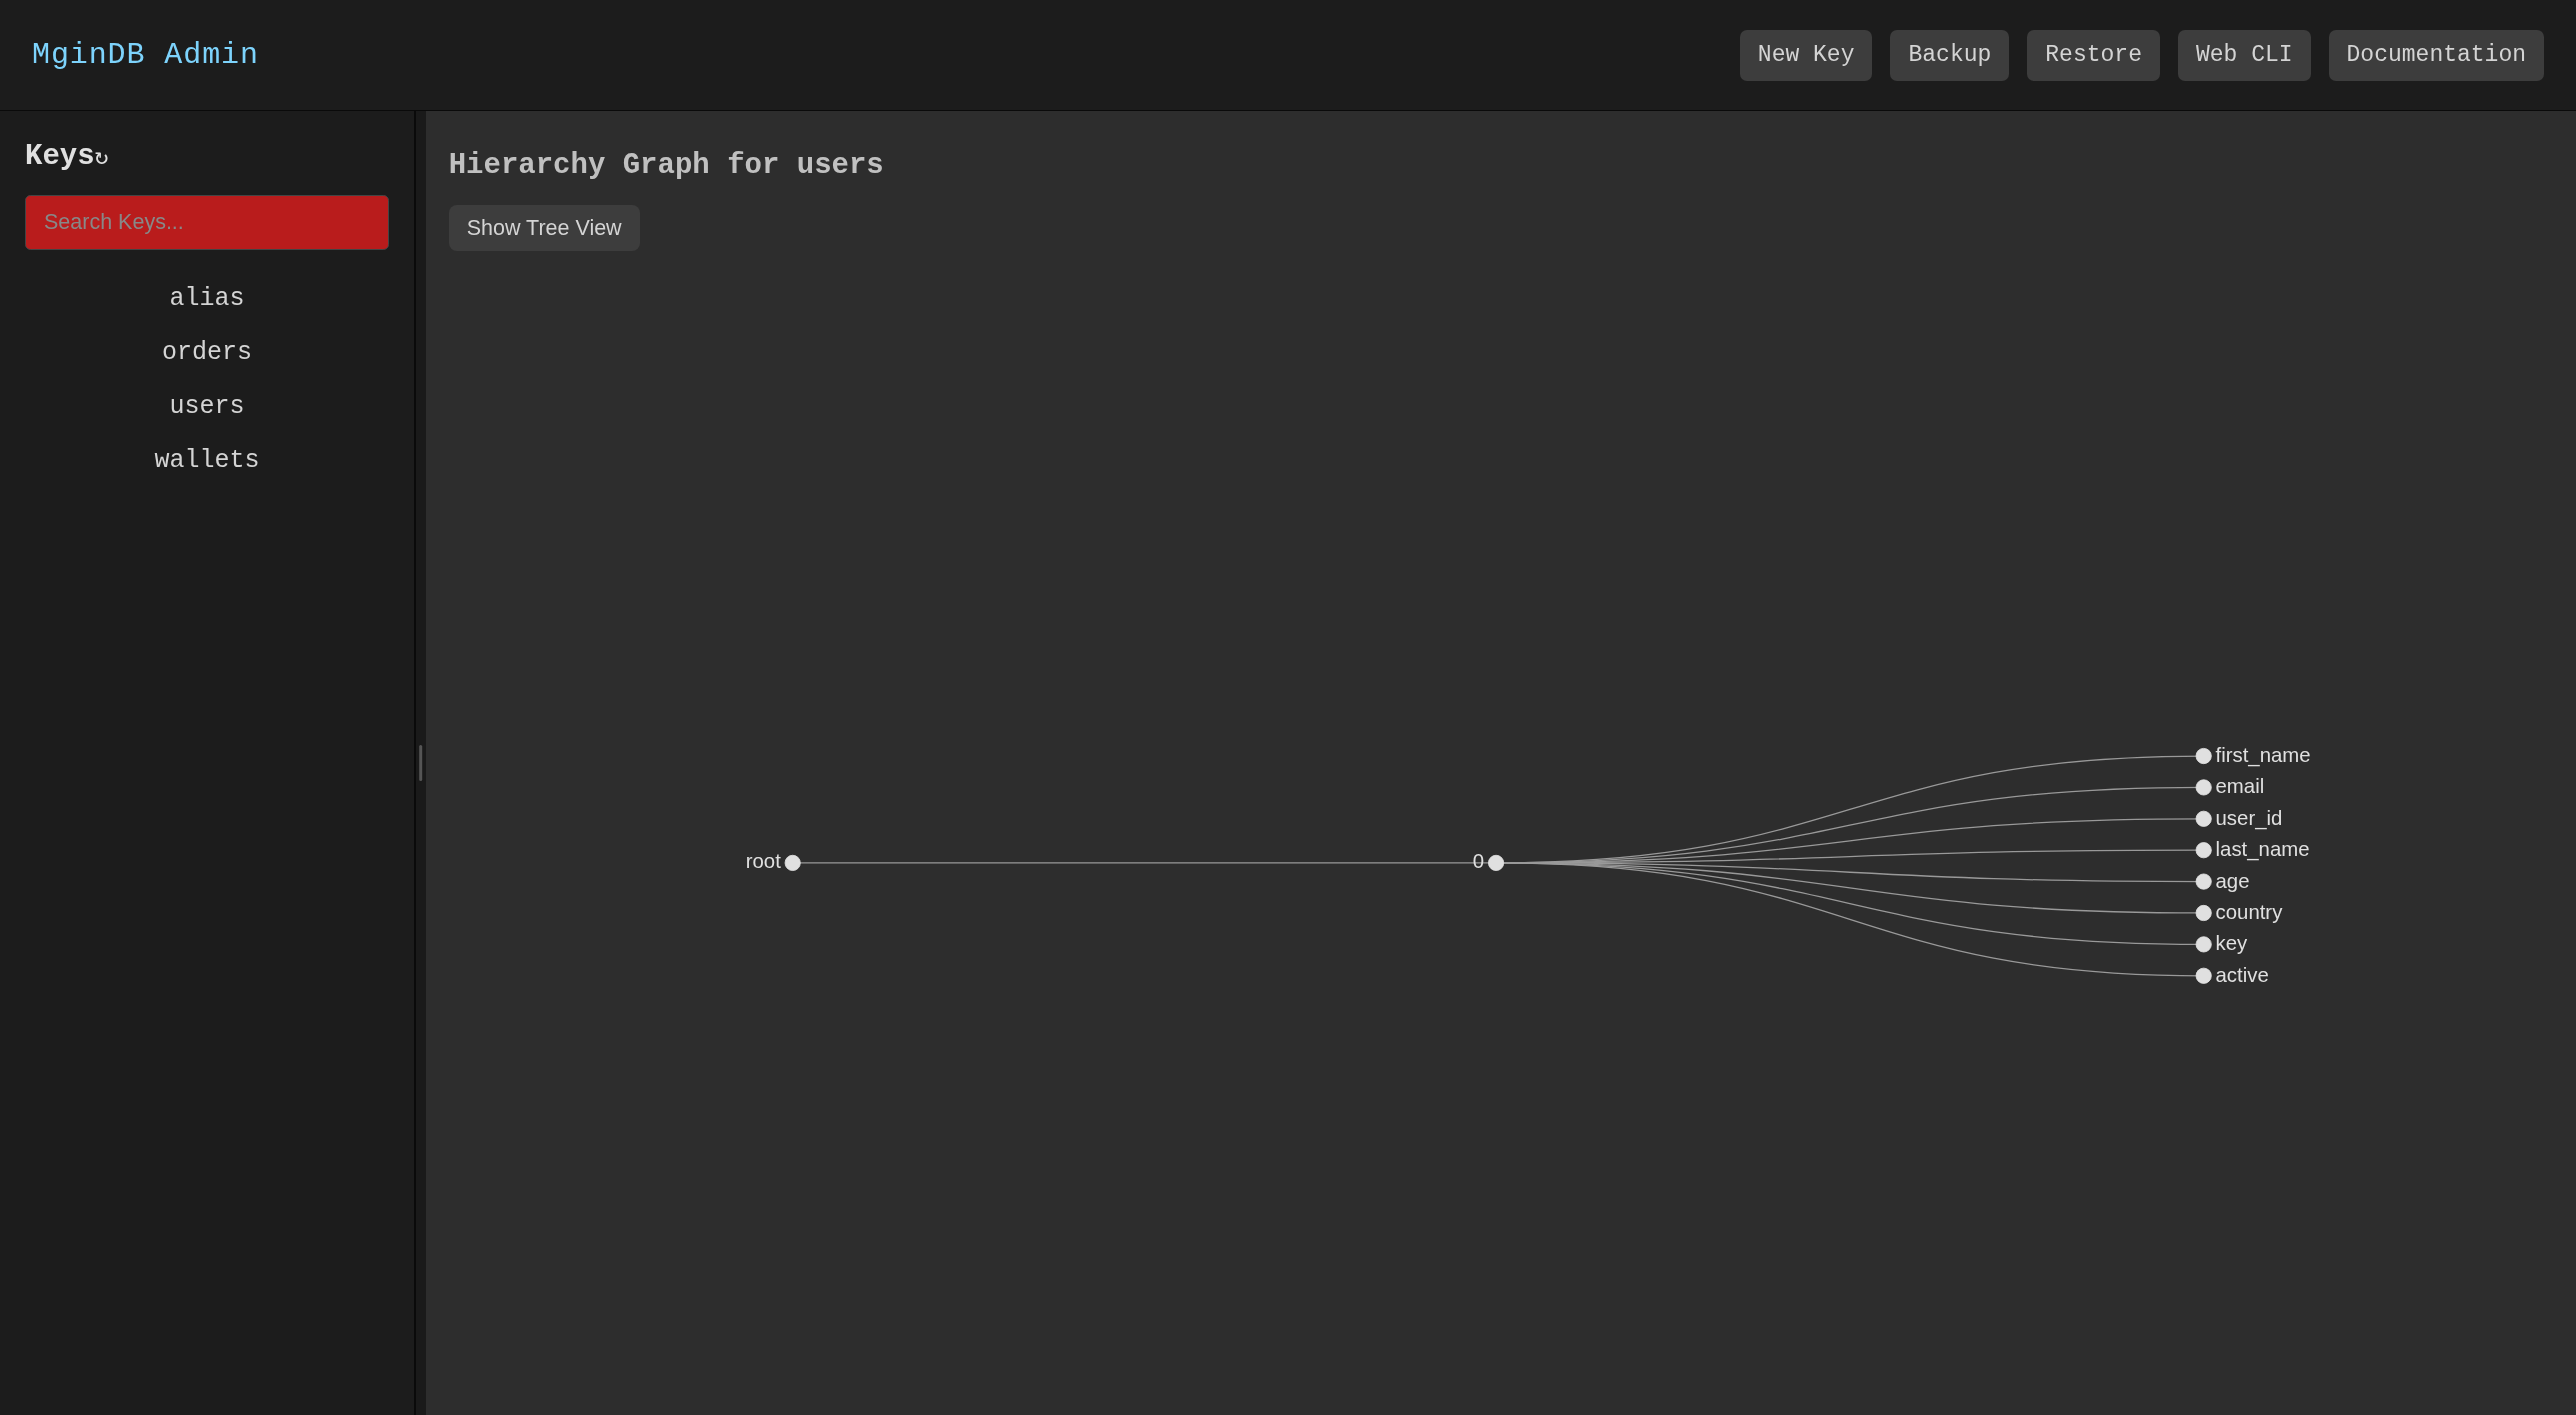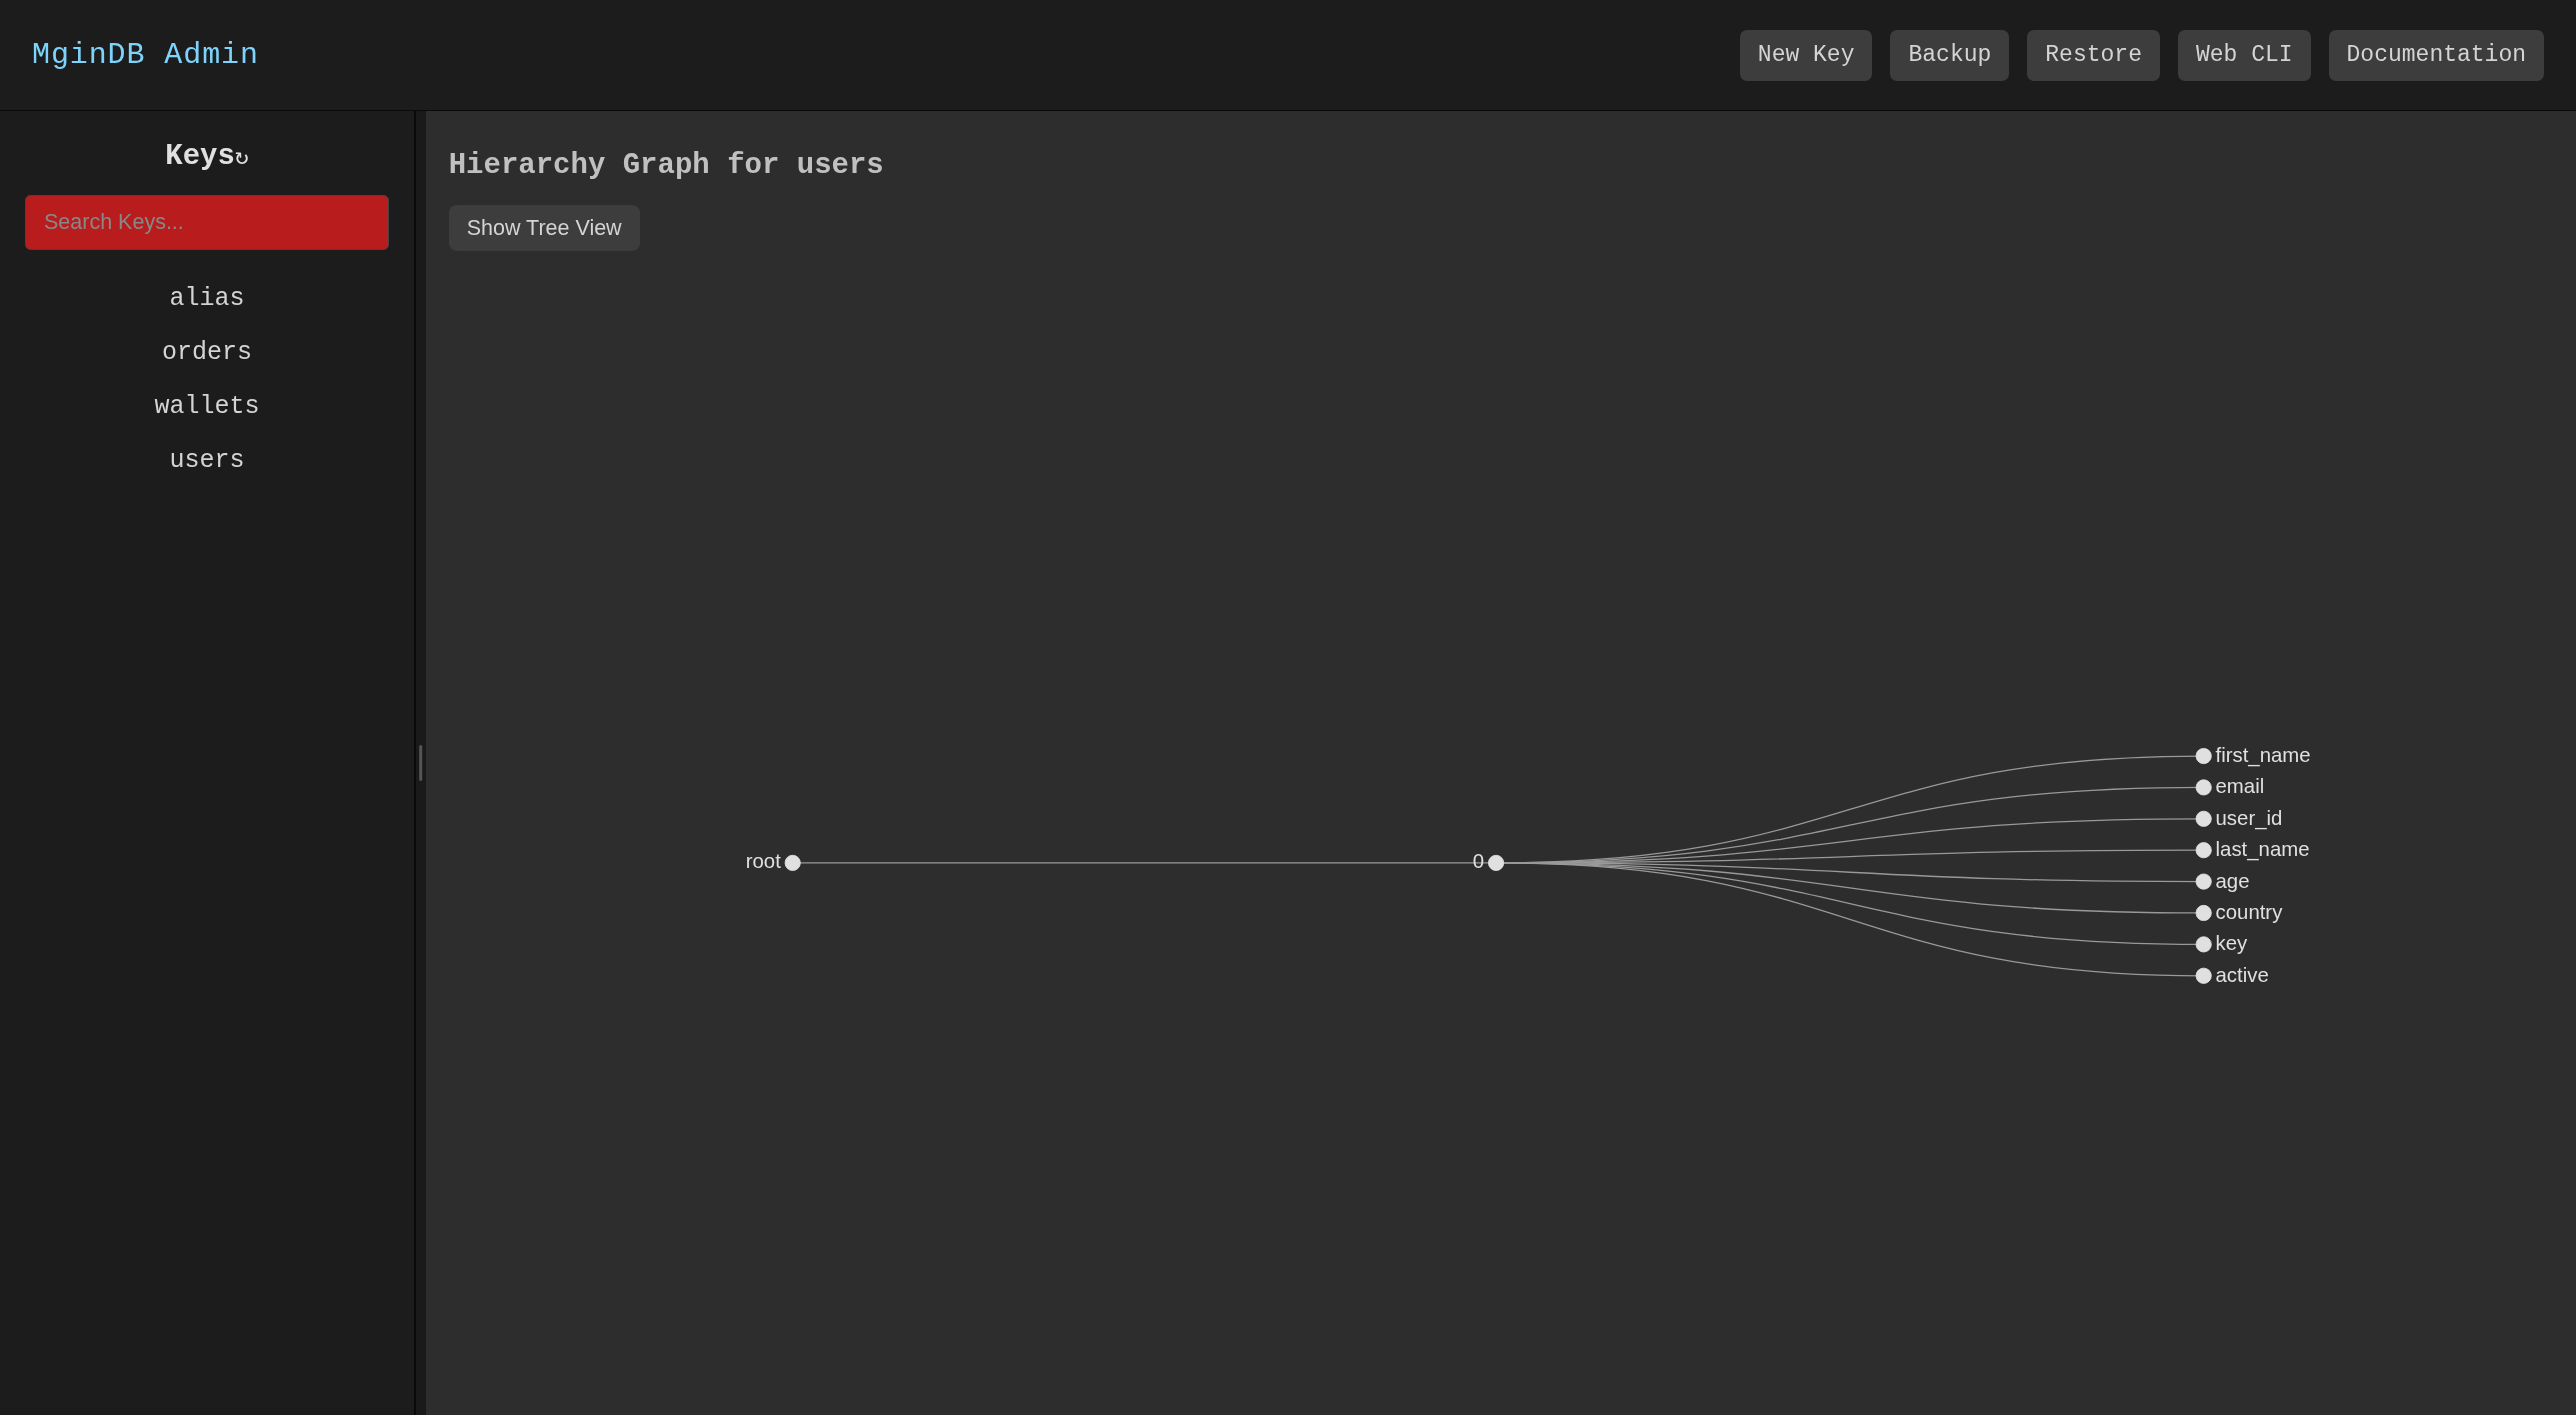--- a/index.html
+++ b/index.html
@@ -57,21 +57,21 @@
     
     .sidebar {
       width: 415px;
       background: #1c1c1c;
       padding: 29px 25px;
       border-right: 0.9px solid #0a0a0a;
     }
     
     .sidebar-header {
       display: flex;
-      justify-content: center;
+      justify-content: flex-start;
       align-items: center;
       margin-bottom: 21.5px;
     }
     
     .sidebar-title {
       font-size: 29px;
       font-weight: bold;
       color: #e0e0e0;
     }
     
@@ -199,22 +199,22 @@
 <div class="main-container">
   <div class="sidebar">
     <div class="sidebar-header">
       <div class="sidebar-title">Keys</div>
       <div class="refresh-icon">↻</div>
     </div>
     <input class="search-input" type="text" placeholder="Search Keys..." style="">
     <ul class="key-list">
       <li class="key-item">alias</li>
       <li class="key-item">orders</li>
+      <li class="key-item">users</li>
       <li class="key-item">wallets</li>
-      <li class="key-item">users</li>
     </ul>
   </div>
 
   <div class="resize-handle">
     <div class="resize-grip"></div>
   </div>
 
   <div class="content">
     <div class="content-title">Hierarchy Graph for users</div>
     <button class="tree-view-btn">Show Tree View</button>

